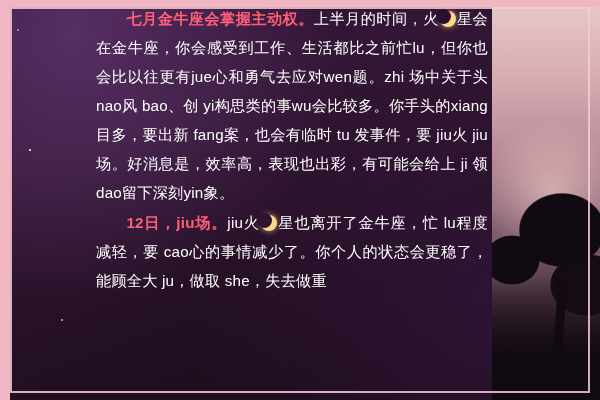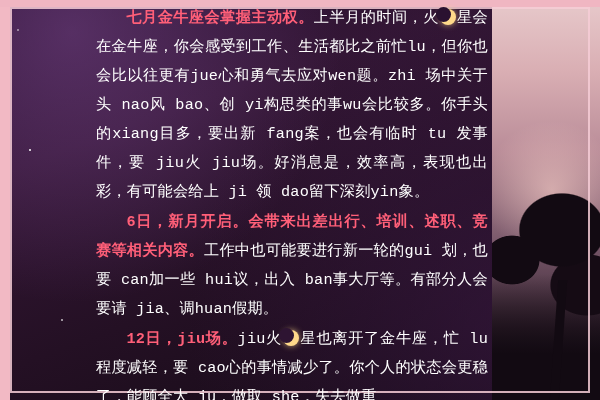--- a/index.html
+++ b/index.html
@@ -118,21 +118,20 @@
     line-height: 29px;
     letter-spacing: 0.2px;
     text-align: justify;
   }
   p {
     margin: 0;
     text-indent: 0;
   }
   .para {
     margin: 0 0 1px 0;
-    font-family: Liberation Mono, monospace;
   }
   .indent {
     text-indent: 2em;
   }
   .hl {
     color: #ff5f78;
     font-weight: bold;
   }
   .moon {
     display: inline-block;
@@ -178,18 +177,17 @@
   </div>
 
   <div class="frame"></div>
   <div class="frame-top"></div>
   <div class="frame-inner"></div>
 
   <div class="content">
 
     <p class="para indent"><span class="hl">七月金牛座会掌握主动权。</span><span>上半月的时间，火</span><span class="moon"></span><span>星会在金牛座，你会感受到工作、生活都比之前忙lu，但你也会比以往更有jue心和勇气去应对wen题。zhi 场中关于头 nao风 bao、创 yi构思类的事wu会比较多。你手头的xiang目多，要出新 fang案，也会有临时 tu 发事件，要 jiu火 jiu场。好消息是，效率高，表现也出彩，有可能会给上 ji 领 dao留下深刻yin象。</span></p>
 
-    <p class="para indent"><span class="hl">6日，新月开启。会带来出差出行、培训、述职、竞赛等相关内容。</span><span>工作中也可能要进行新一轮的gui 划，也要 can加一些 hui议，出入 ban事大厅等。有部分人会要请 jia、调huan假期。</span></p>
 
     <p class="para indent"><span class="hl">12日，jiu场。</span><span>jiu火</span><span class="moon dim"></span><span>星也离开了金牛座，忙 lu程度减轻，要 cao心的事情减少了。你个人的状态会更稳了，能顾全大 ju，做取 she，失去做重</span></p>
 
   </div>
 </div>
 
 </body></html>

